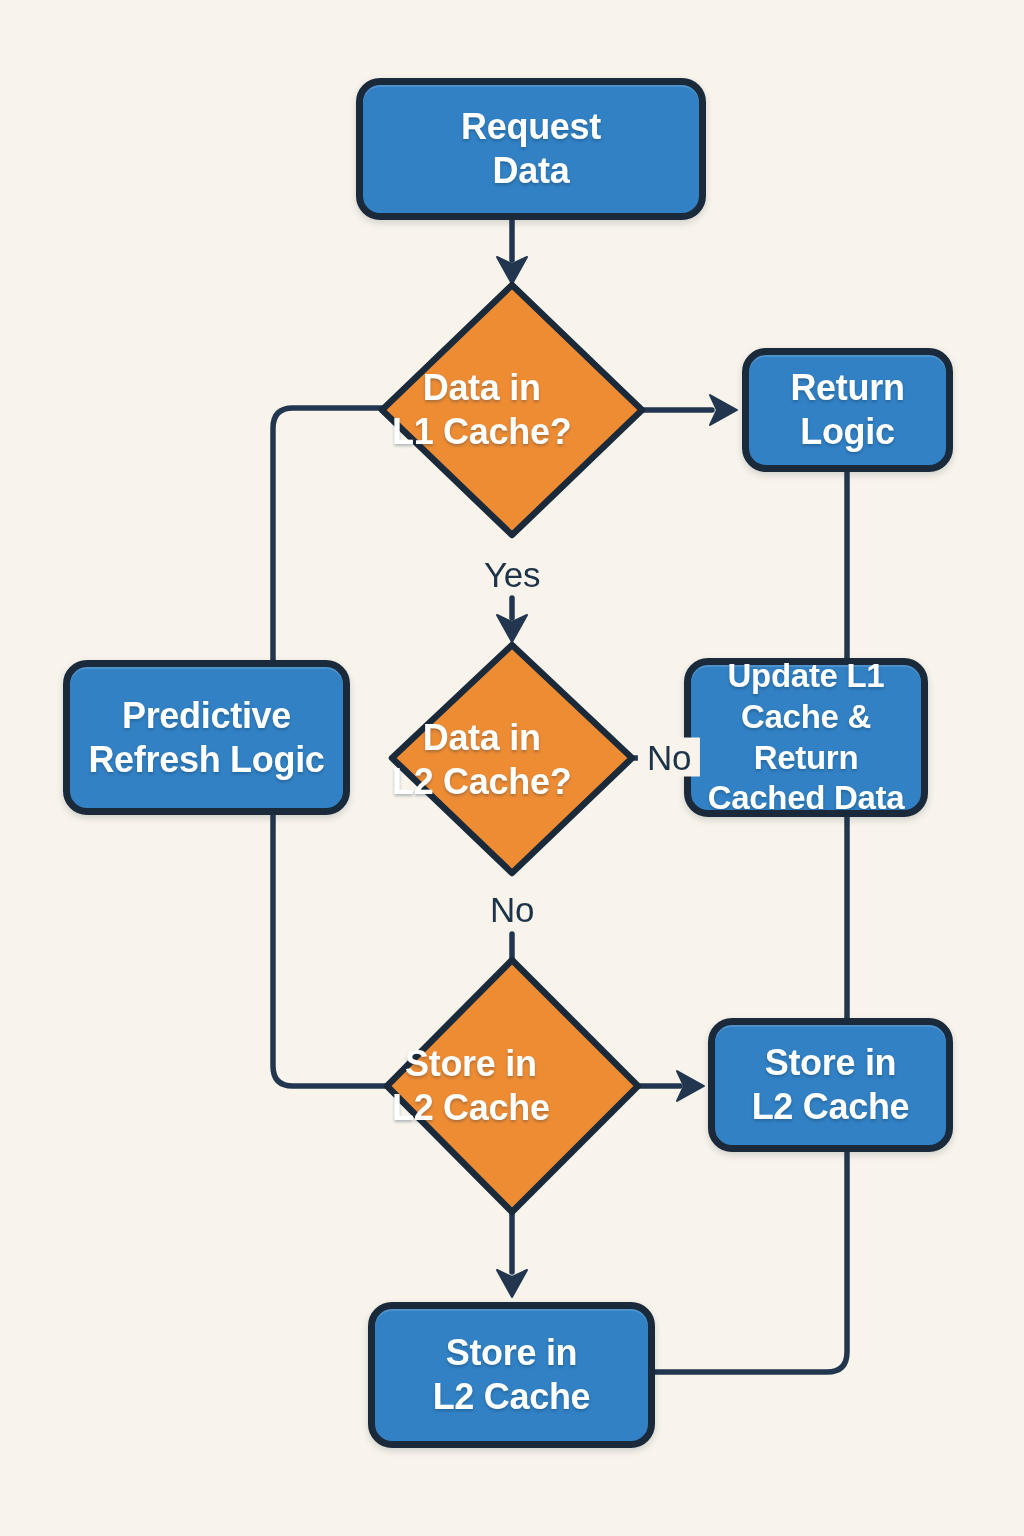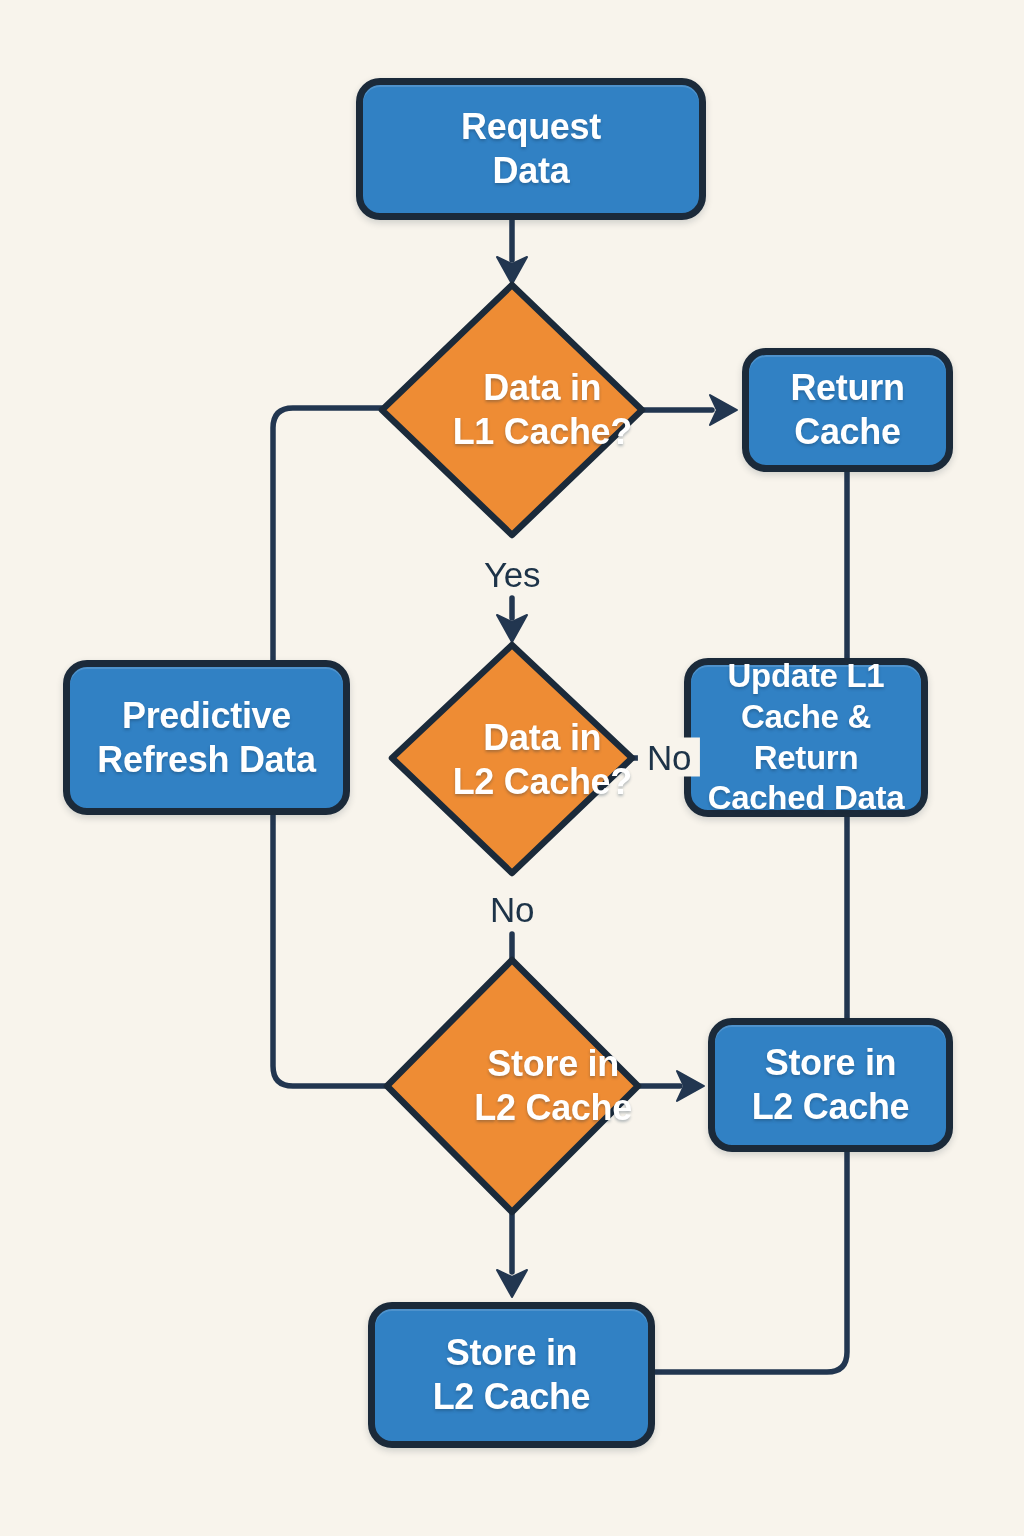--- a/index.html
+++ b/index.html
@@ -63,21 +63,21 @@
     font-weight:700;
     font-size:36px;
     line-height:1.22;
     letter-spacing:-0.3px;
     text-shadow:0 2px 3px rgba(18,42,66,0.30);
   }
   .node-update .node-label{font-size:33px;line-height:1.24;}
   .dlabel{
     position:absolute;
     z-index:4;
-    display:flex;align-items:center;justify-content:flex-end;
+    display:flex;align-items:center;justify-content:flex-start;
     text-align:center;
     pointer-events:none;
   }
   .edge-label{
     position:absolute;
     z-index:5;
     transform:translate(-50%,-50%);
     color:var(--label-text);
     background:var(--background);
     font-weight:400;
@@ -122,32 +122,32 @@
     <polygon class="diamond" points="512,960 638,1086 512,1212 387,1086"></polygon>
   </svg>
 
   <div class="node box" style="left:356px;top:78px;width:350px;height:142px;">
     <span class="node-label">Request
 Data</span>
   </div>
 
   <div class="node box" style="left:742px;top:348px;width:211px;height:124px;">
     <span class="node-label">Return
-Cache</span>
+Logic</span>
   </div>
 
   <div class="node box node-update" style="left:684px;top:658px;width:244px;height:159px;">
     <span class="node-label">Update L1
 Cache &amp; Return
 Cached Data</span>
   </div>
 
   <div class="node box" style="left:63px;top:660px;width:287px;height:155px;">
     <span class="node-label">Predictive
-Refresh Data</span>
+Refresh Logic</span>
   </div>
 
   <div class="node box" style="left:708px;top:1018px;width:245px;height:134px;">
     <span class="node-label">Store in
 L2 Cache</span>
   </div>
 
   <div class="node box" style="left:368px;top:1302px;width:287px;height:146px;">
     <span class="node-label">Store in
 L2 Cache</span>

